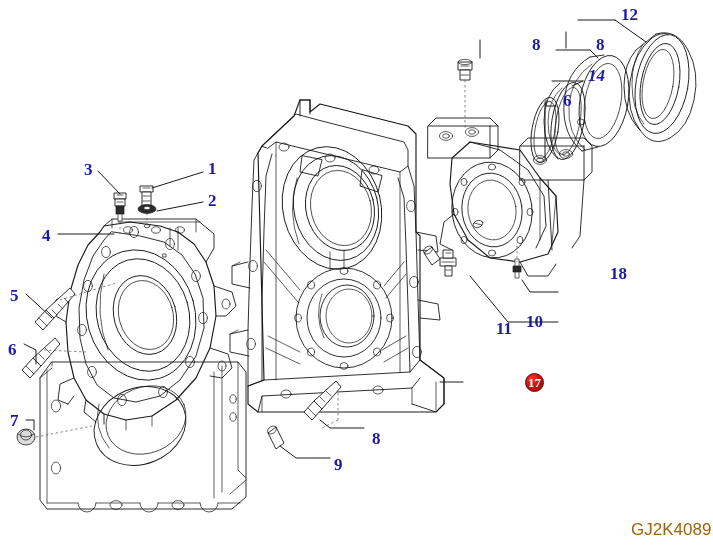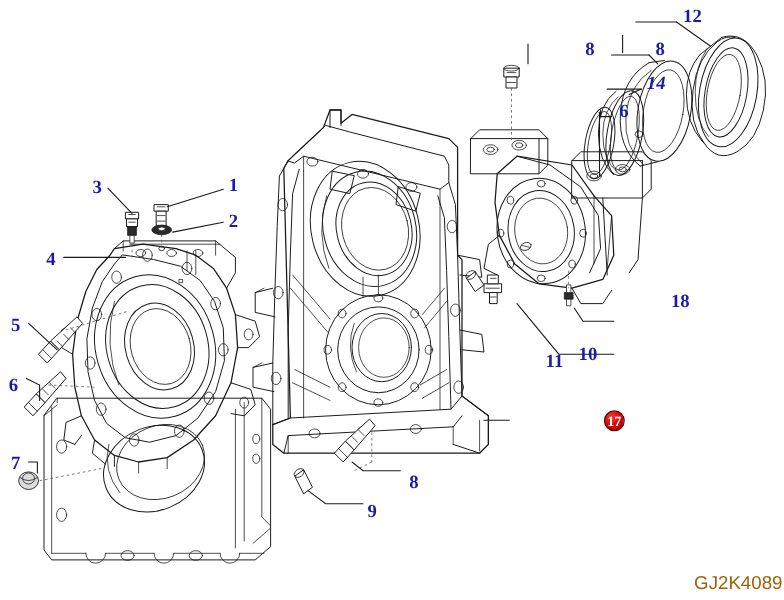--- a/index.html
+++ b/index.html
@@ -43,21 +43,20 @@
     border-radius: 50%;
     background: radial-gradient(circle at 34% 30%, #f23b2c 0%, #d80c0c 45%, #9c0505 100%);
     border: 1px solid #5e0303;
     box-sizing: border-box;
     color: #ffffff;
     font-family: "Liberation Serif", serif;
     font-weight: bold;
     font-size: 13px;
     line-height: 17px;
     text-align: center;
-    margin-left: 24px;
   }
   .partcode {
     position: absolute;
     color: #a16207;
     font-family: "Liberation Sans", sans-serif;
     font-weight: normal;
     font-size: 17px;
     line-height: 17px;
     white-space: nowrap;
     user-select: none;

